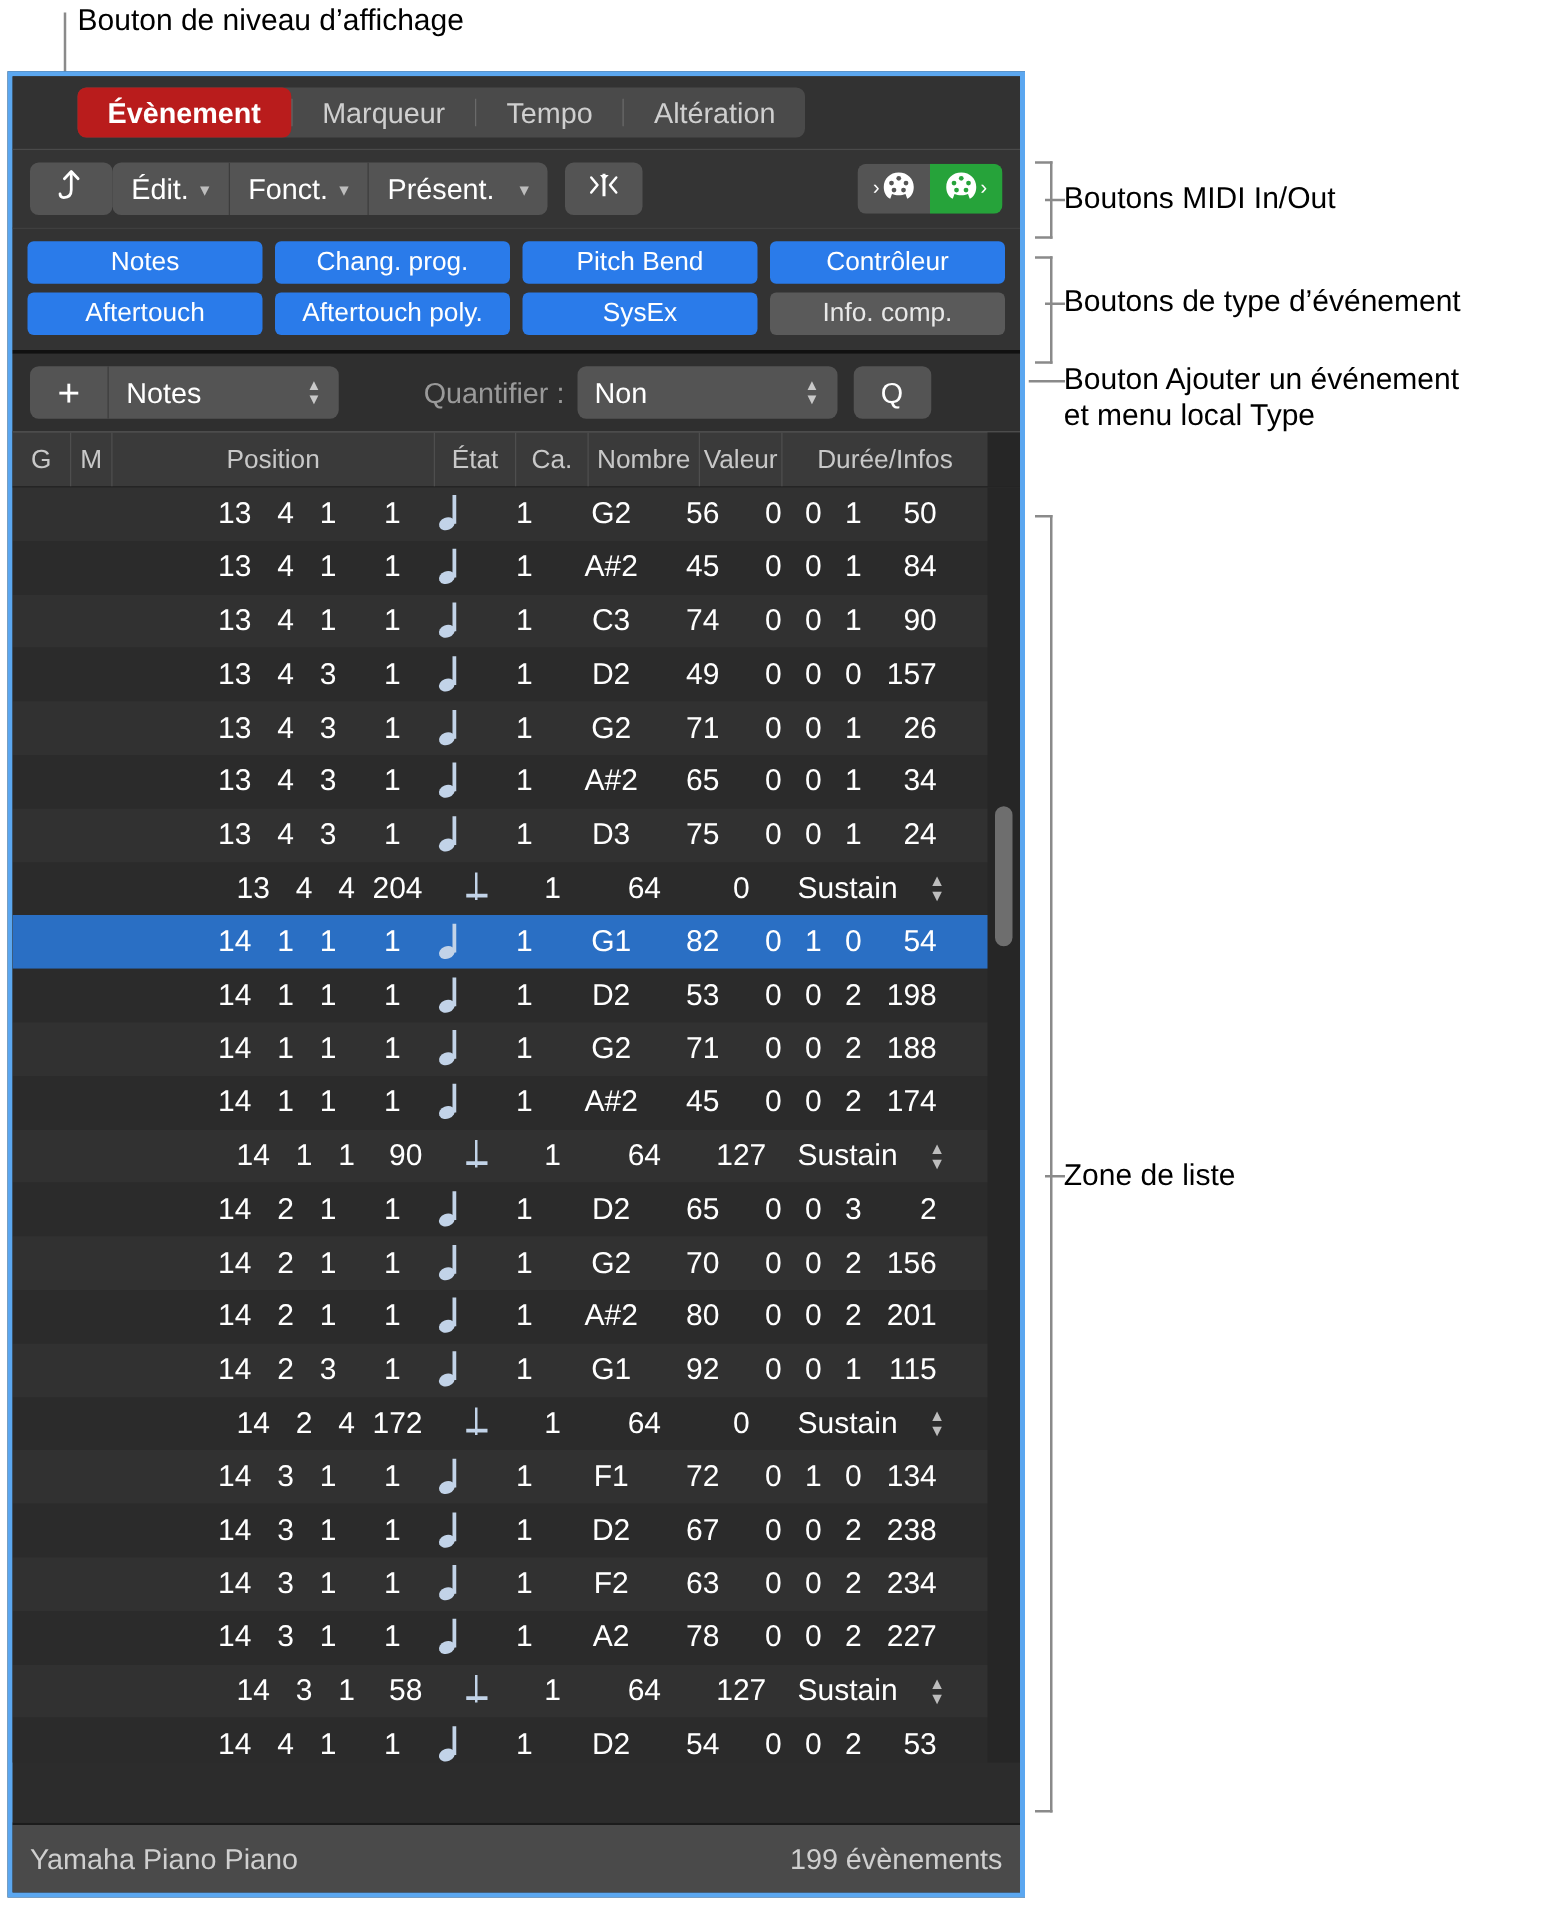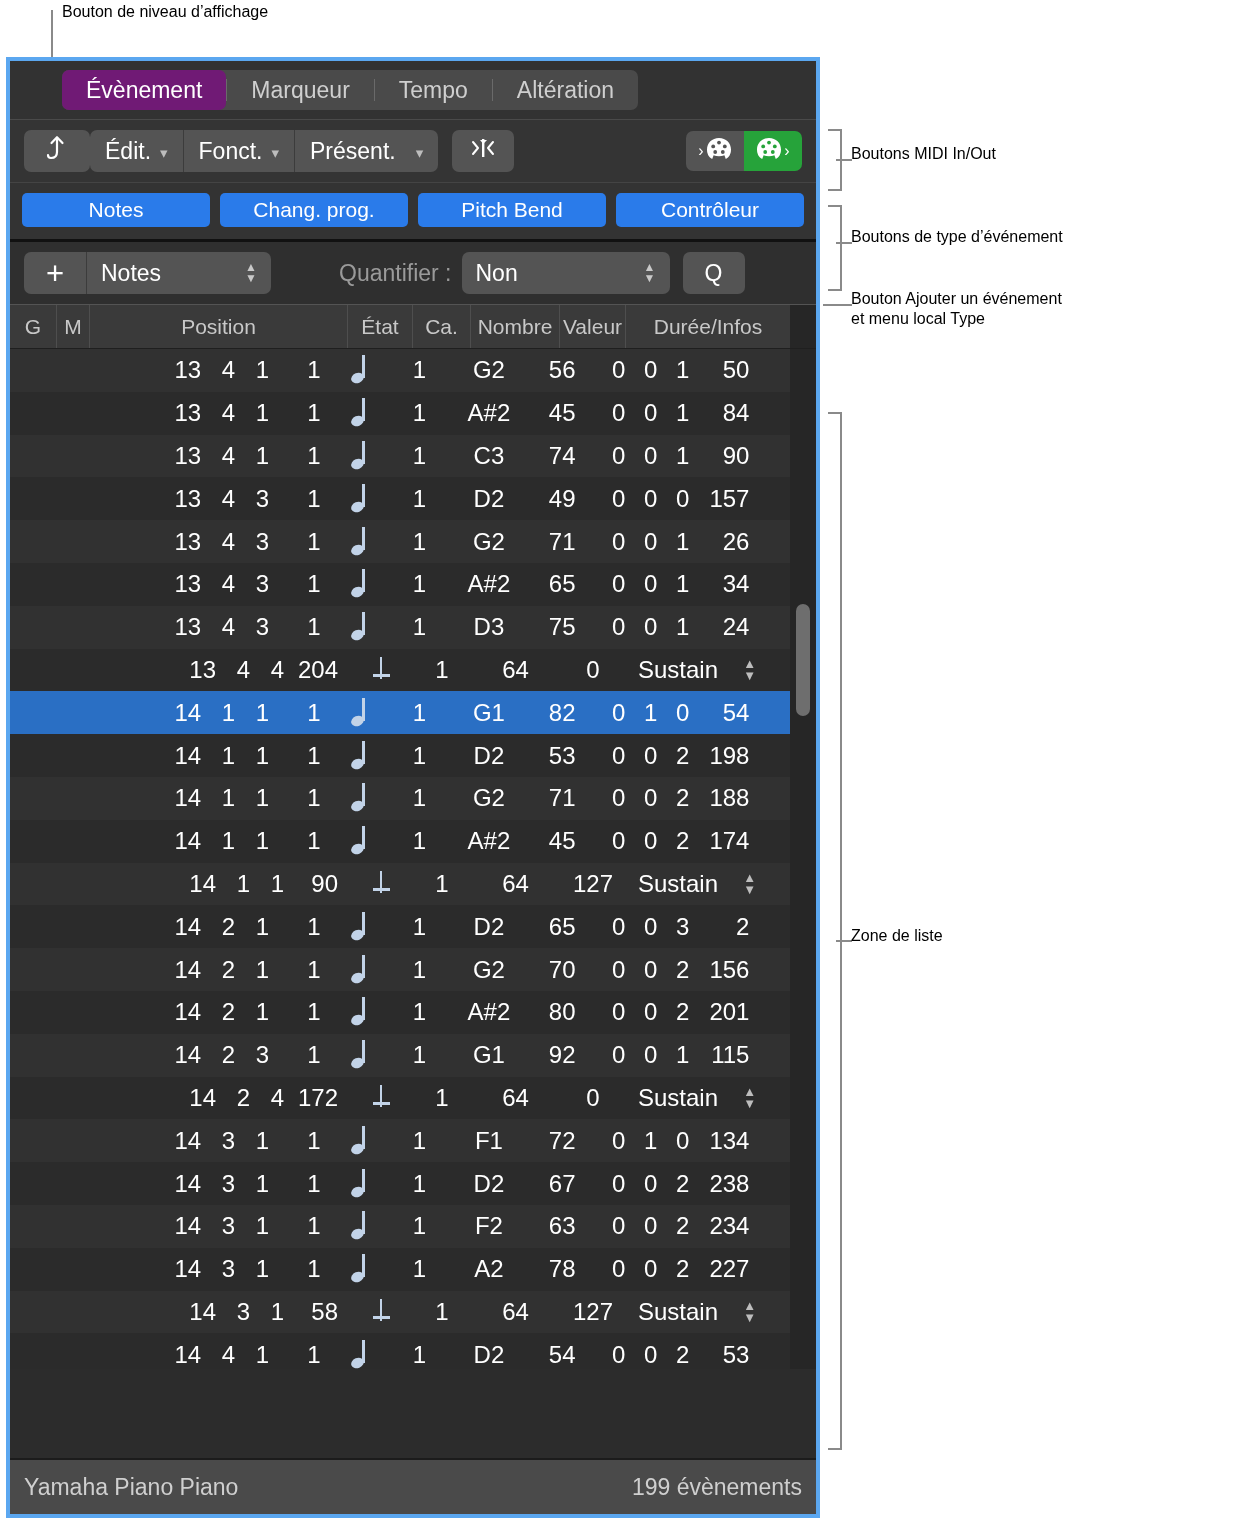--- a/index.html
+++ b/index.html
@@ -10,21 +10,21 @@
     width: 1250px; height: 1524px;
     position: relative;
     font-family: "Liberation Sans", sans-serif;
     overflow: hidden;
   }
 
   
   .anno-text {
     position: absolute;
     color: #000000;
-    font-size: 16px;
+    font-size: 24px;
     font-family: "Liberation Sans", sans-serif;
     white-space: pre;
     line-height: 1.22;
   }
   .leader {
     position: absolute;
     background: #8a8a8a;
   }
   .bracket {
     position: absolute;
@@ -66,22 +66,23 @@
     display: flex; align-items: center; justify-content: center;
     color: #cfcfcf;
     font-size: 23px;
     padding: 0 24px;
     border-radius: 7px;
     box-sizing: border-box;
     position: relative;
     white-space: nowrap;
   }
   .tab.active {
-    background: #701a75;
+    background: #b91c1c;
     color: #ffffff;
+    font-weight: bold;
   }
   .tab-sep {
     width: 1px; height: 22px;
     background: #6a6a6a;
   }
 
   
   .toolbar {
     height: 63px;
     background: #343434;
@@ -485,20 +486,26 @@
     </div>
   </div>
 
   <div class="types">
     <div class="types-row">
       <div class="type-btn">Notes</div>
       <div class="type-btn">Chang. prog.</div>
       <div class="type-btn">Pitch Bend</div>
       <div class="type-btn">Contrôleur</div>
     </div>
+    <div class="types-row">
+      <div class="type-btn">Aftertouch</div>
+      <div class="type-btn">Aftertouch poly.</div>
+      <div class="type-btn">SysEx</div>
+      <div class="type-btn off">Info. comp.</div>
+    </div>
   </div>
 
   <div class="addrow">
     <div class="add-combo">
       <div class="plus-btn">+</div>
       <div class="popup">
         <span>Notes</span>
         <span class="stepper">
             <span>▲</span>
             <span>▼</span>

